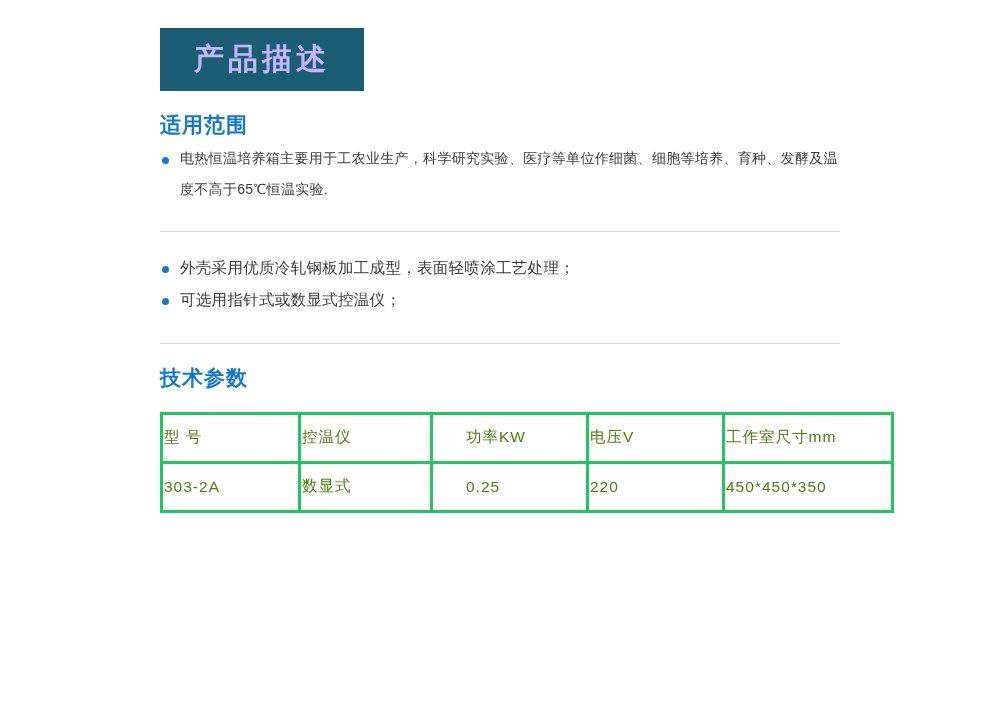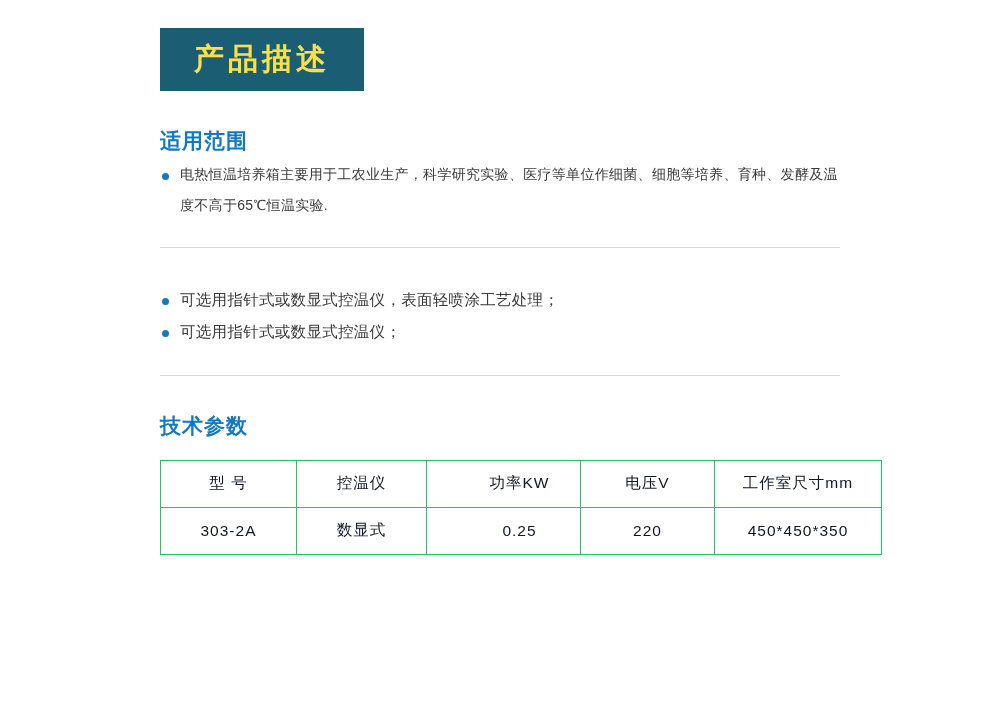--- a/index.html
+++ b/index.html
@@ -24,31 +24,31 @@
     position: absolute;
     left: 160px;
     top: 28px;
     width: 680px;
   }
 
   
   .banner {
     display: inline-block;
     background: #1b5e74;
-    color: #fde047;
+    color: #c4b5fd;
     font-size: 30px;
     font-weight: bold;
     letter-spacing: 4px;
     padding: 14px 34px 16px 34px;
     line-height: 1.1;
   }
 
   
   .section {
-    margin-top: 36px;
+    margin-top: 20px;
   }
   .section-title {
     color: #1278c8;
     font-size: 21px;
     font-weight: bold;
     letter-spacing: 1px;
     margin-bottom: 4px;
   }
 
   
@@ -99,26 +99,26 @@
   }
 
   
   .spec-table {
     margin-top: 20px;
     border-collapse: collapse;
     width: 674px;
     table-layout: fixed;
   }
   .spec-table td {
-    border: 1px solid #22c55e;
+    border: 3px solid #22c55e;
     height: 44px;
-    text-align: center;
+    text-align: left;
     vertical-align: middle;
     font-size: 15.5px;
-    color: #0f172a;
+    color: #4d7c0f;
     letter-spacing: 1px;
   }
   .spec-table tr.head td {
     letter-spacing: 1px;
   }
   .col0 { width: 133px; }
   .col1 { width: 127px; }
   .col2 { width: 119px; padding-left: 33px; }
   .col3 { width: 131px; }
   .col4 { width: 164px; }
@@ -140,21 +140,21 @@
         <span>电热恒温培养箱主要用于工农业生产，科学研究实验、医疗等单位作细菌、细胞等培养、育种、发酵及温度不高于65℃恒温实验.</span>
       </div>
       <div class="divider"></div>
     </div>
 
     
     <div class="section">
       <ul class="bullets">
         <li>
           <span class="dot"></span>
-          <span>可选用指针式或数显式控温仪，表面轻喷涂工艺处理；</span>
+          <span>外壳采用优质冷轧钢板加工成型，表面轻喷涂工艺处理；</span>
         </li>
         <li>
           <span class="dot"></span>
           <span>可选用指针式或数显式控温仪；</span>
         </li>
       </ul>
       <div class="divider"></div>
     </div>
 
     

